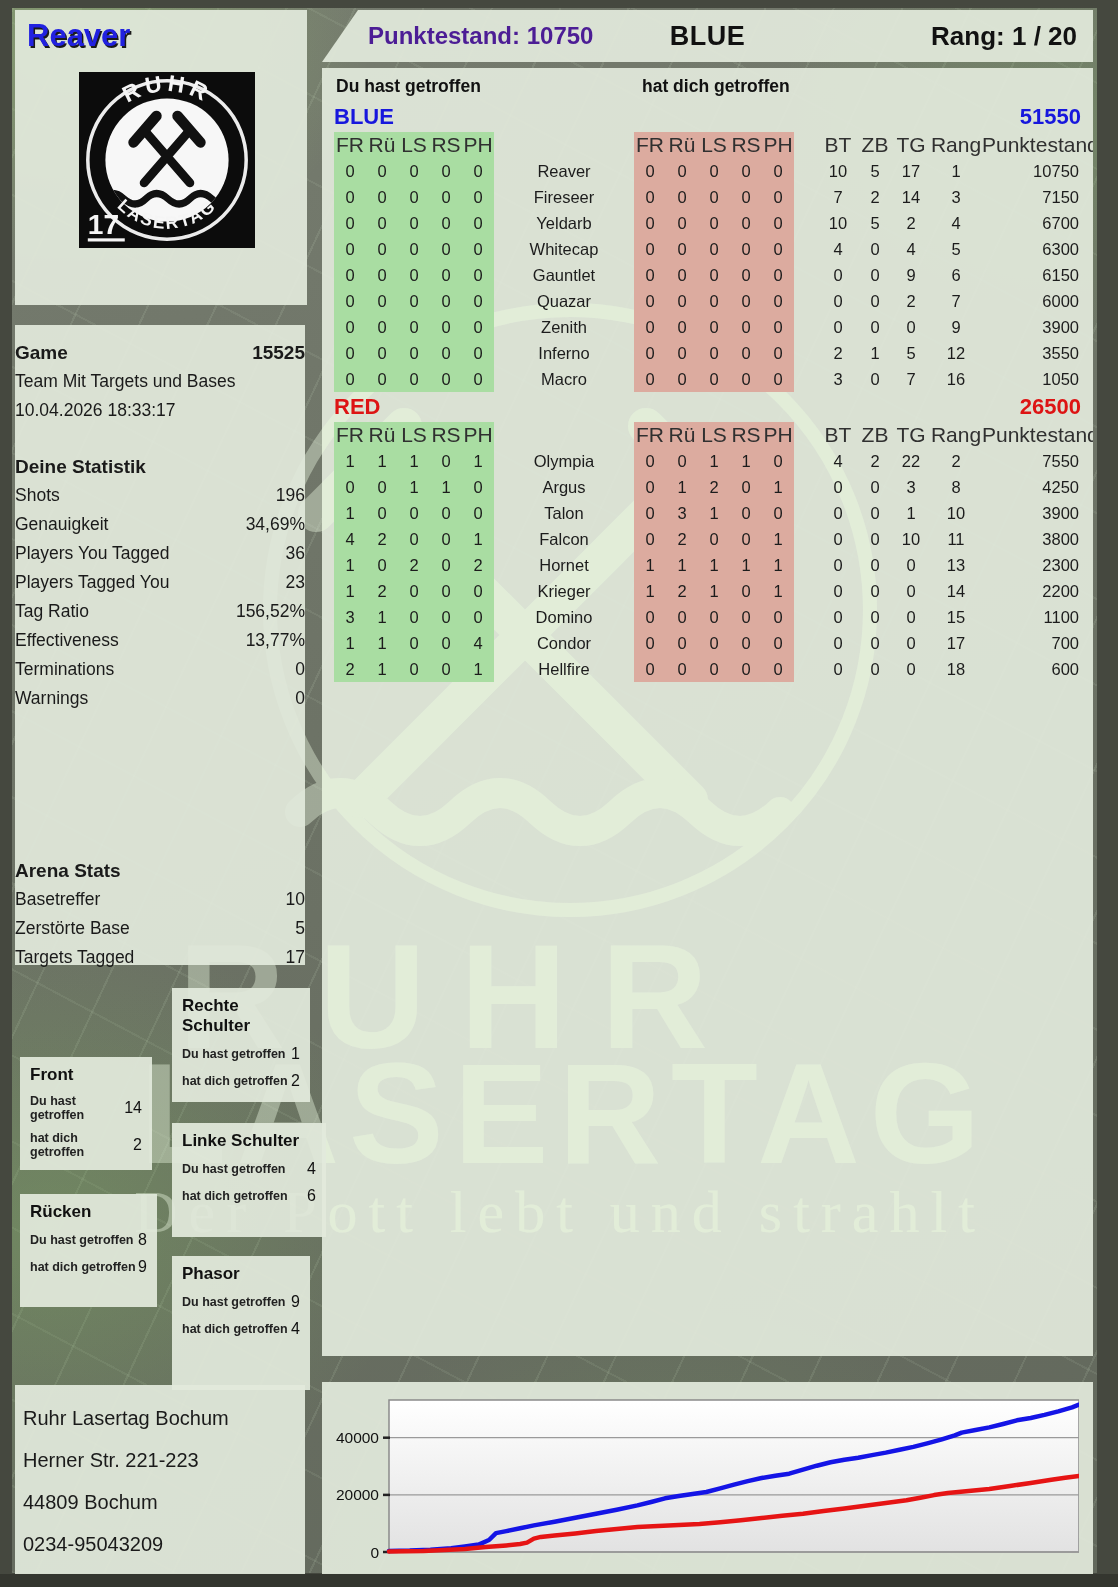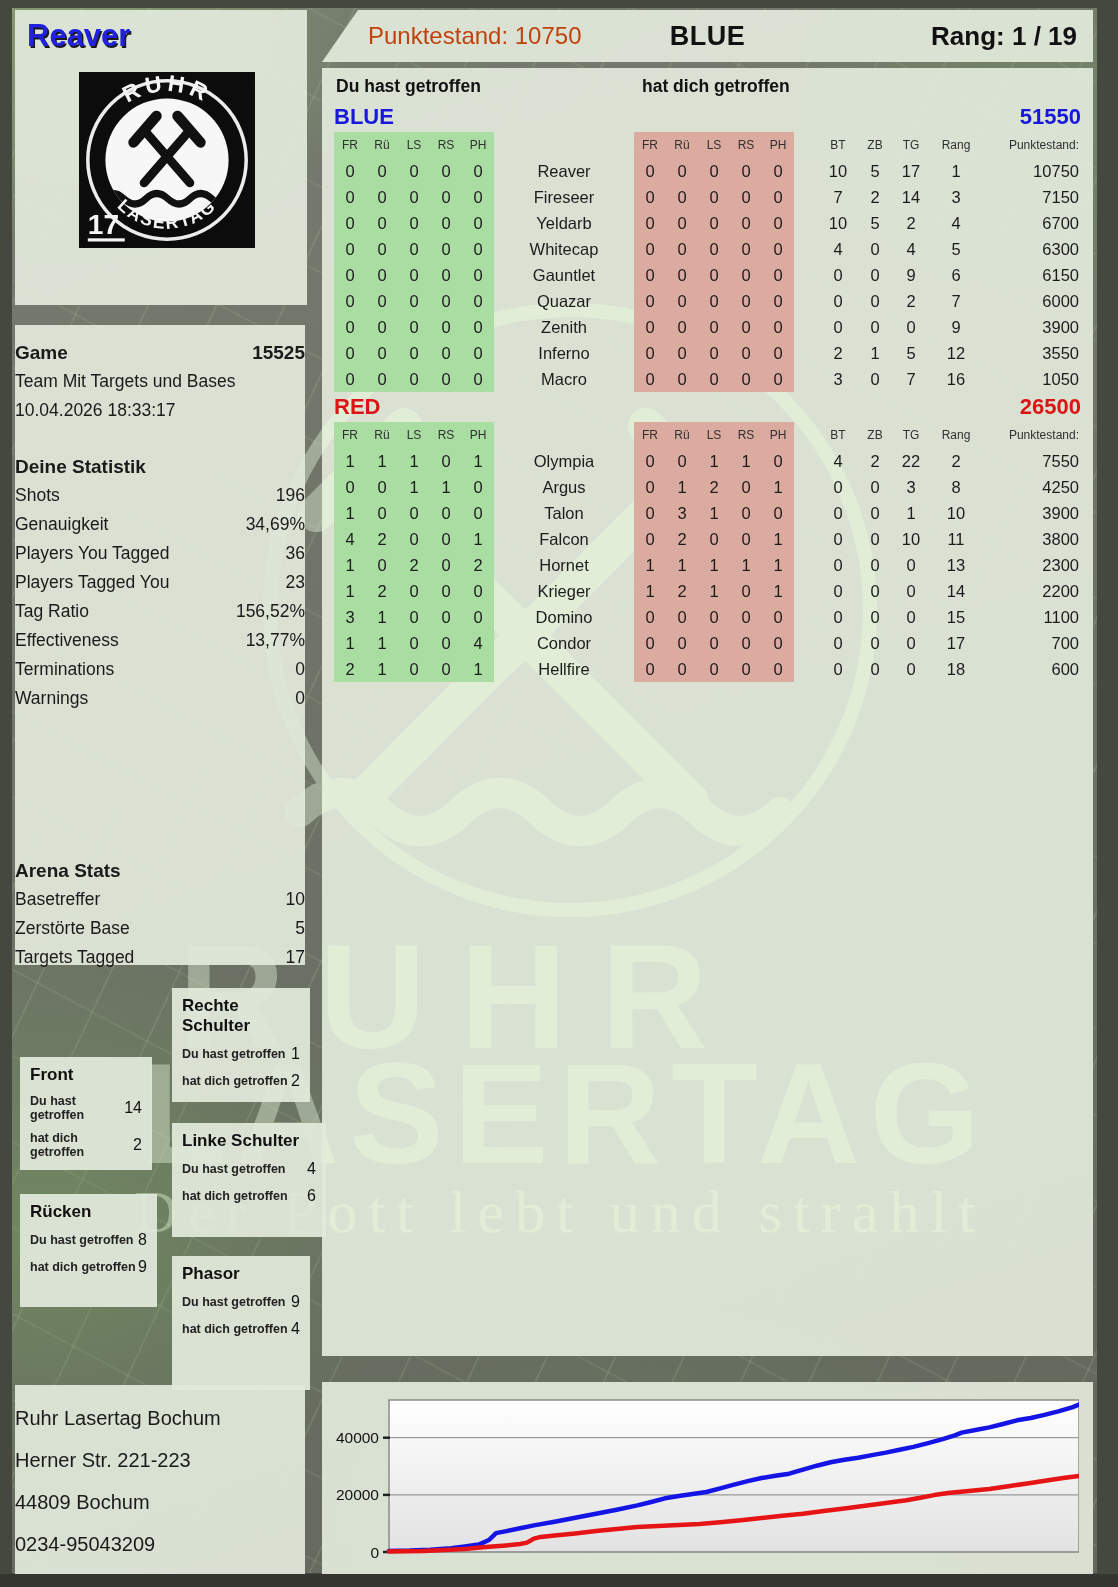--- a/index.html
+++ b/index.html
@@ -28,39 +28,39 @@
   .panel{position:absolute;background:rgba(226,233,219,0.93);z-index:2;box-sizing:border-box;}
 
   
   .p-player{left:15px;top:10px;width:292px;height:295px;padding:8px 12px;}
   .player-name{font-size:31px;font-weight:bold;color:#2121e0;text-shadow:1.5px 1.5px 0 #1a1a1a;}
   .logo-wrap{position:absolute;left:64px;top:62px;width:176px;height:176px;}
   .logo-wrap svg{width:100%;height:100%;display:block;}
 
   
   .p-band{left:322px;top:10px;width:771px;height:52px;clip-path:polygon(36px 0,100% 0,100% 100%,0 100%);}
-  .band-score{position:absolute;left:46px;top:50%;transform:translateY(-50%);font-size:24px;font-weight:normal;color:#c2410c;}
+  .band-score{position:absolute;left:46px;top:50%;transform:translateY(-50%);font-size:24px;font-weight:bold;color:#4c1d95;}
   .band-team{position:absolute;left:50%;top:50%;transform:translate(-50%,-50%);font-size:27px;font-weight:bold;color:#111;letter-spacing:0.5px;}
   .band-rang{position:absolute;right:16px;top:50%;transform:translateY(-50%);font-size:26px;font-weight:bold;color:#111;}
 
   
   .p-main{left:322px;top:68px;width:771px;height:1288px;padding:8px 12px;overflow:hidden;}
   .wm-clip{position:absolute;left:0;top:0;width:771px;height:1288px;overflow:hidden;pointer-events:none;}
   .wm-clip svg{position:absolute;left:-322px;top:-68px;width:1118px;height:1587px;}
   .main-content{position:relative;z-index:3;}
   .hit-headers{position:relative;height:26px;font-weight:bold;font-size:17.5px;color:#111;}
   .hit-headers .hh-left{position:absolute;left:2px;top:0;}
   .hit-headers .hh-right{position:absolute;left:308px;top:0;}
   .team-head{display:flex;justify-content:space-between;align-items:center;height:30px;font-size:22px;font-weight:bold;}
   .t-row{display:grid;grid-template-columns:repeat(5,32px) 140px repeat(5,32px) 24px 40px 34px 38px 52px 1fr;height:26px;align-items:center;font-size:16.5px;color:#1c1c1c;}
   .t-row .c{text-align:center;height:26px;line-height:26px;}
   .t-row .you{background:#a9dda2;}
   .t-row .got{background:#dcab9f;}
   .t-row .pk{text-align:right;padding-right:2px;}
-  .t-hdr{font-size:12px;color:#303030;}
+  .t-hdr{font-size:21px;color:#303030;}
 
   
   .p-game{left:15px;top:325px;width:290px;height:640px;padding:13px 0;font-size:17.5px;color:#1a1a1a;}
   .g-row{display:flex;justify-content:space-between;align-items:center;height:29px;}
   .g-title{font-weight:bold;font-size:19px;}
   .g-line{height:29px;line-height:29px;}
   .g-gap{height:27px;}
   .arena-gap{height:143px;}
 
   
@@ -69,21 +69,21 @@
   .bp-row{display:flex;justify-content:space-between;align-items:center;margin-top:9px;}
   .bp-label{font-size:12.5px;font-weight:bold;color:#222;}
   .bp-val{font-size:16px;color:#111;}
   .bp-front{left:20px;top:1057px;width:132px;height:113px;}
   .bp-ruecken{left:20px;top:1194px;width:137px;height:113px;}
   .bp-rechte{left:172px;top:988px;width:138px;height:114px;}
   .bp-linke{left:172px;top:1123px;width:154px;height:114px;}
   .bp-phasor{left:172px;top:1256px;width:138px;height:134px;}
 
   
-  .p-address{left:15px;top:1385px;width:290px;height:190px;padding:12px 0;font-size:20px;color:#1a1a1a;}
+  .p-address{left:15px;top:1385px;width:290px;height:190px;padding:12px 8px;font-size:20px;color:#1a1a1a;}
   .addr-line{height:42px;line-height:42px;}
 
   
   .p-chart{left:322px;top:1382px;width:771px;height:193px;}
   .p-chart svg{position:absolute;left:6px;top:10px;}
   .chart-text{font-family:"Liberation Sans",sans-serif;}
 
   .bottom-strip{position:absolute;left:0;right:0;bottom:0;height:13px;background:#34362f;z-index:3;}
 </style>
 </head>
@@ -130,21 +130,21 @@
       <text x="5" y="92" font-size="16">17</text>
     </g>
     <rect x="5" y="94.5" width="21" height="1.8" fill="#f5f5f5"></rect>
   </svg>
       </div>
   </div>
 
   <div class="panel p-band">
     <span class="band-score">Punktestand: 10750</span>
     <span class="band-team">BLUE</span>
-    <span class="band-rang">Rang: 1 / 19</span>
+    <span class="band-rang">Rang: 1 / 20</span>
   </div>
 
   <div class="panel p-main">
     <div class="wm-clip" id="wm-panel">
         <svg viewBox="0 0 1118 1587" xmlns="http://www.w3.org/2000/svg">
     <g stroke="#e3efd9" fill="none" opacity="0.85" stroke-linecap="round">
       <circle cx="570" cy="610" r="300" stroke-width="14"></circle>
       <path d="M 360 470 L 690 800 M 690 470 L 360 800" stroke-width="36"></path>
       <path d="M 316 514 L 404 426 M 646 426 L 734 514" stroke-width="36"></path>
       <path d="M 300 812 q 40 -38 80 0 t 80 0 t 80 0 t 80 0 t 80 0 t 80 0" stroke-width="30"></path>

